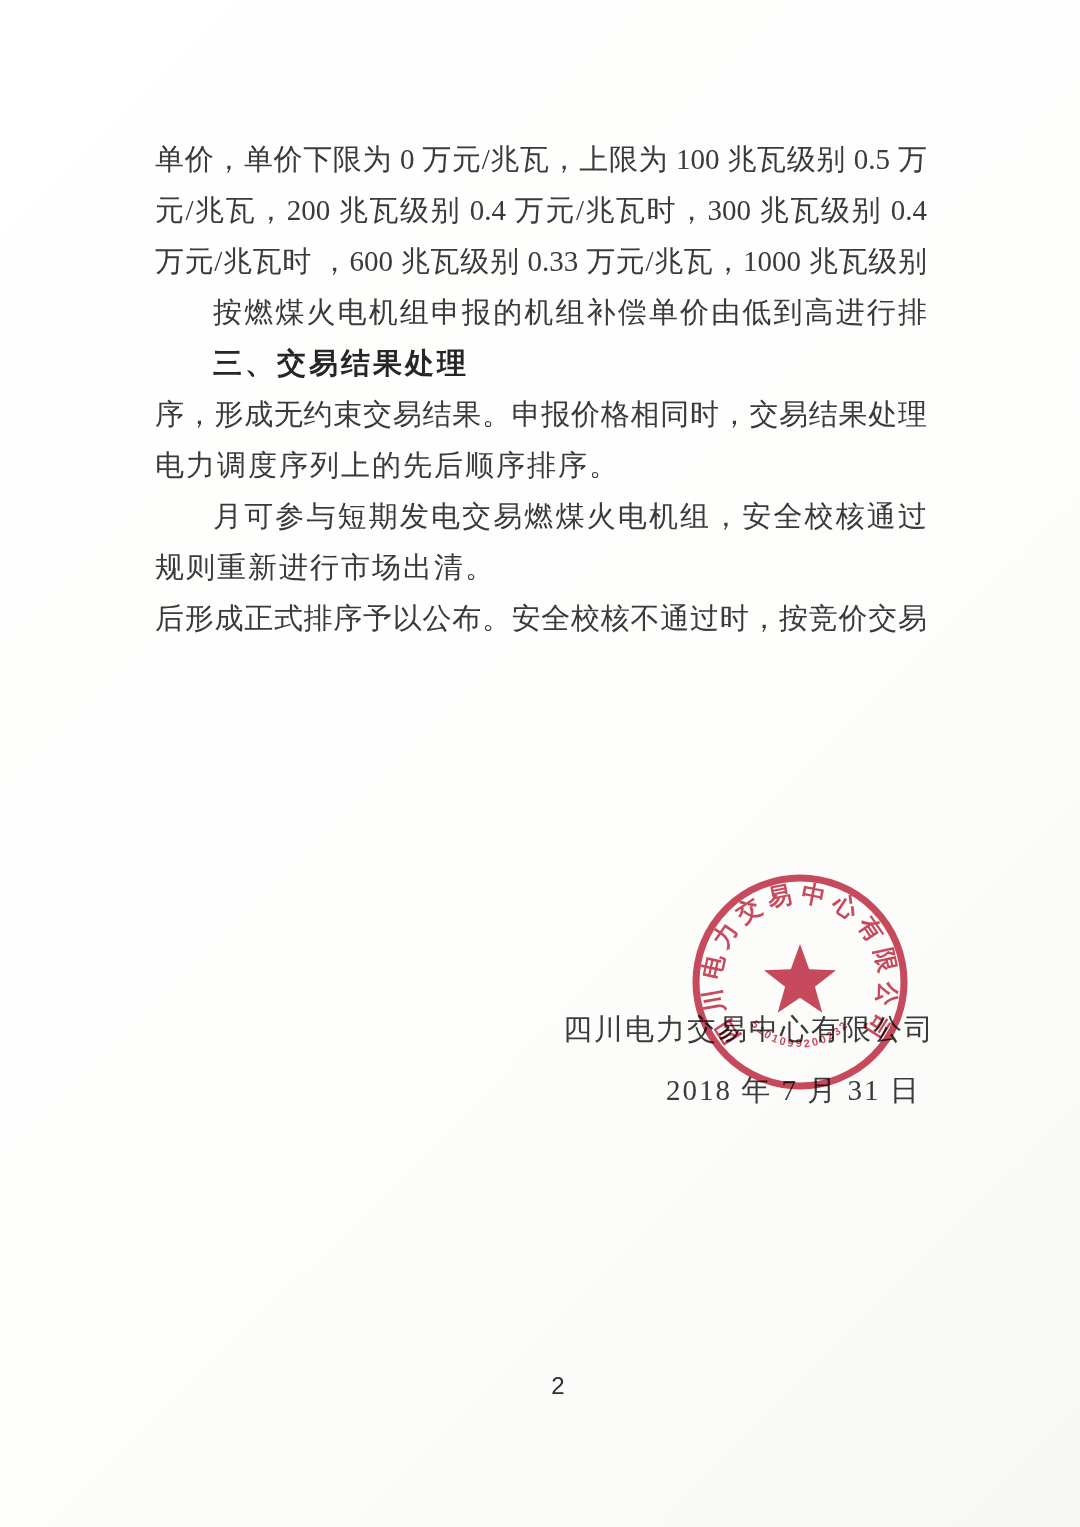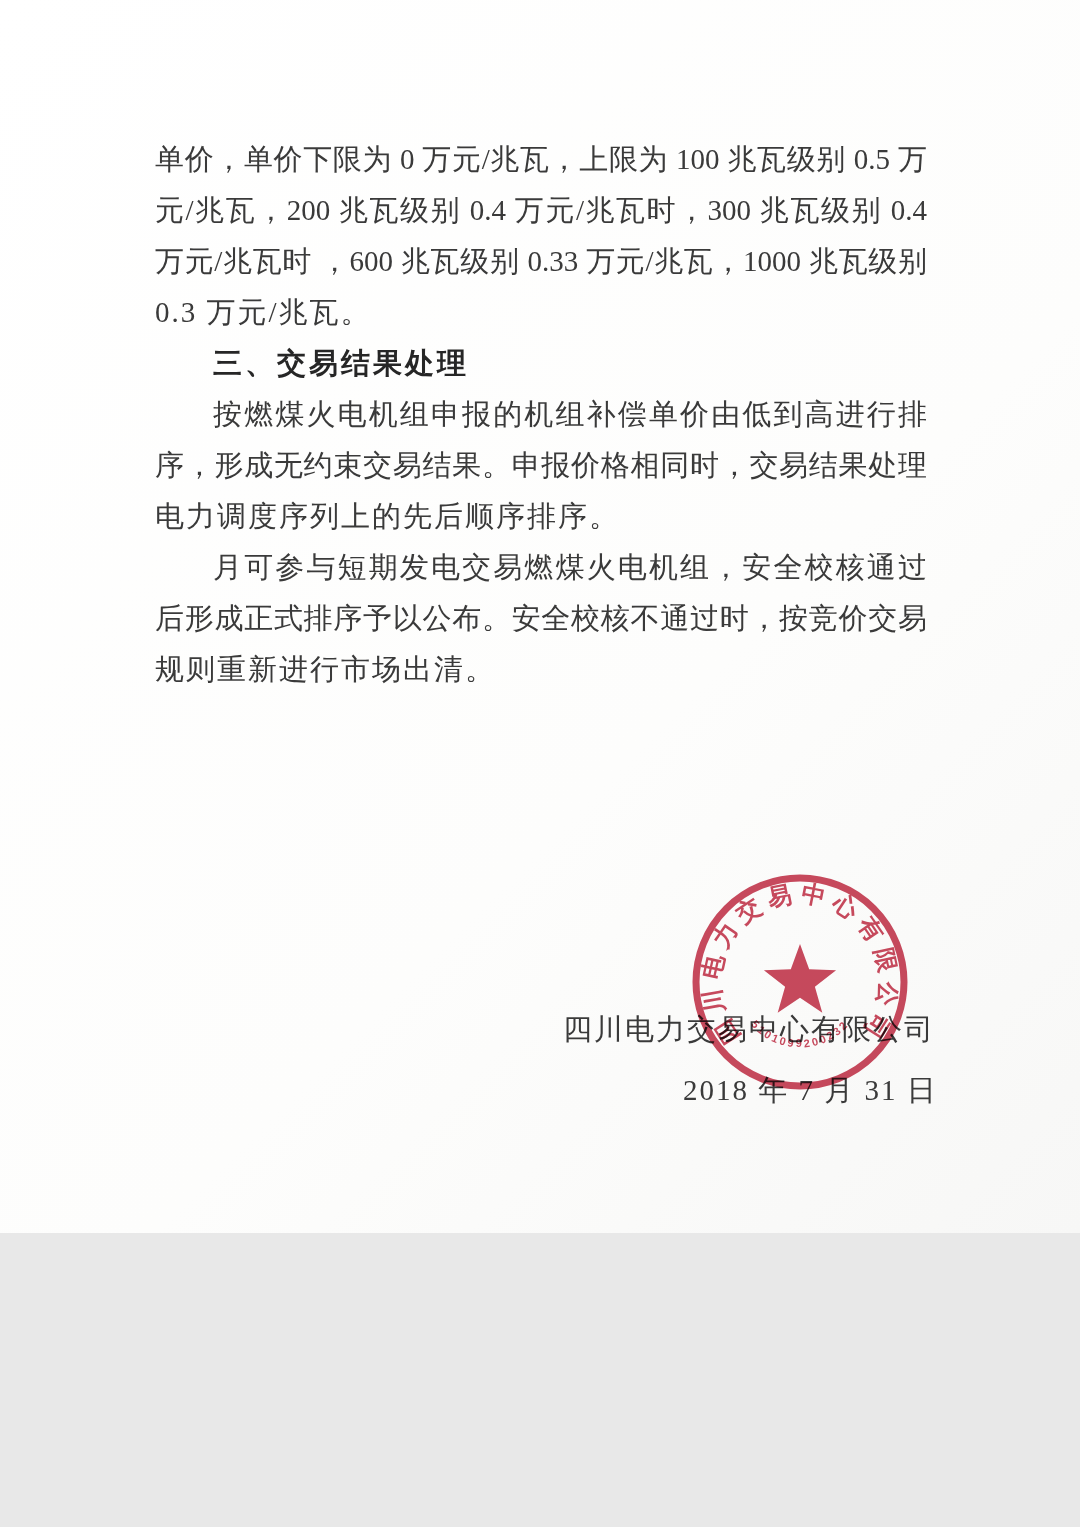--- a/index.html
+++ b/index.html
@@ -1,18 +1,18 @@
 <!DOCTYPE html>
 <html><head>
 <meta charset="utf-8">
 <style>
   html,body{margin:0;padding:0;background:#e8e8e8;}
   .page{
     position:relative;
-    width:1080px;height:1233px;
+    width:1080px;height:1527px;
     margin:0 auto;
     background:linear-gradient(135deg,#ffffff 0%,#fdfdfc 60%,#f7f7f6 100%);
     overflow:hidden;
     font-family:"Liberation Serif","DejaVu Serif",serif;
     color:#343434;
   }
   .content{
     position:absolute;
     left:155px;top:134px;width:772px;
   }
@@ -44,21 +44,21 @@
     letter-spacing:2px;
     color:#3a3a3a;
   }
   .sig-company{
     position:absolute;
     left:563px;top:1010px;
     font-size:29px;letter-spacing:2px;color:#3a3a3a;
   }
   .sig-date{
     position:absolute;
-    left:683px;top:1071px;
+    left:666px;top:1071px;
     font-size:29px;letter-spacing:2px;color:#3a3a3a;
   }
   .seal{
     position:absolute;
     left:690px;top:872px;
     width:220px;height:220px;
     mix-blend-mode:multiply;
     opacity:0.92;
   }
   .seal text{
@@ -77,28 +77,27 @@
 </style>
 </head>
 <body>
 
 <div class="page">
 
   <div class="content">
       <div class="line justify">单价，单价下限为 0 万元/兆瓦，上限为 100 兆瓦级别 0.5 万</div>
       <div class="line justify">元/兆瓦，200 兆瓦级别 0.4 万元/兆瓦时，300 兆瓦级别 0.4</div>
       <div class="line justify">万元/兆瓦时 ，600 兆瓦级别 0.33 万元/兆瓦，1000 兆瓦级别</div>
-      <div class="line">0.3 万元/兆瓦。</div>
+      <div class="line indent justify">按燃煤火电机组申报的机组补偿单价由低到高进行排</div>
       <div class="line heading">三、交易结果处理</div>
-      <div class="line indent justify">按燃煤火电机组申报的机组补偿单价由低到高进行排</div>
       <div class="line justify">序，形成无约束交易结果。申报价格相同时，交易结果处理</div>
       <div class="line">电力调度序列上的先后顺序排序。</div>
       <div class="line indent justify">月可参与短期发电交易燃煤火电机组，安全校核通过</div>
+      <div class="line">规则重新进行市场出清。</div>
       <div class="line justify">后形成正式排序予以公布。安全校核不通过时，按竞价交易</div>
-      <div class="line">规则重新进行市场出清。</div>
     </div>
 
 
   <div class="sig-company">四川电力交易中心有限公司</div>
   <div class="sig-date">2018 年 7 月 31 日</div>
 
   <svg class="seal" viewBox="-110 -110 220 220" aria-hidden="true">
     <circle cx="0" cy="0" r="104" fill="none" stroke-width="7" stroke="#c53a50"></circle>
     <defs>
       <path id="arcTop" d="M -45.9 65.5 A 80 80 0 1 1 45.9 65.5" fill="none"></path>

